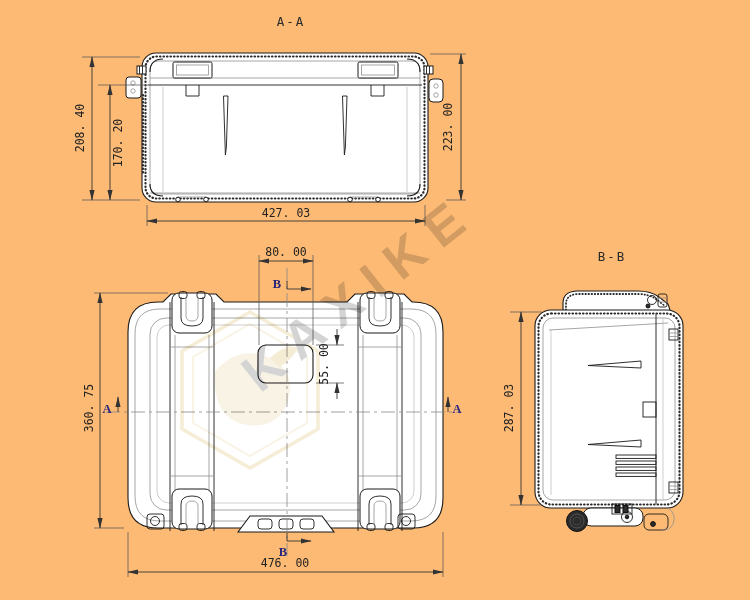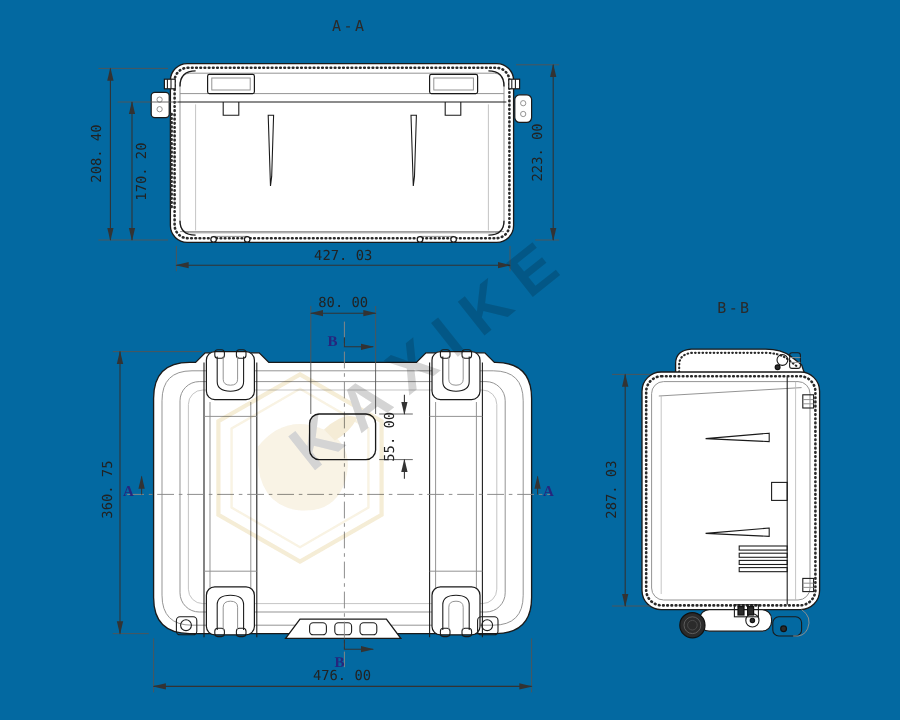--- a/index.html
+++ b/index.html
@@ -1,16 +1,16 @@
 <!DOCTYPE html>
 <html><head>
 <meta charset="utf-8">
 <style>
   html,body{margin:0;padding:0;background:#ffffff;}
-  .canvas{position:relative;width:750px;height:600px;background:#0369a1;overflow:hidden;
+  .canvas{position:relative;width:750px;height:600px;background:#fdba74;overflow:hidden;
           font-family:"DejaVu Sans Mono",monospace;}
   svg{display:block}
   .lnf{fill:#fff;stroke:#1a1a1a;stroke-width:1.1}
   .ln{fill:none;stroke:#1a1a1a;stroke-width:1.1}
   .ln2{fill:none;stroke:#1a1a1a;stroke-width:0.9}
   .thin{fill:none;stroke:#8f8f8f;stroke-width:0.8}
   .thin2{fill:none;stroke:#b9b9b9;stroke-width:0.7}
   .bead{fill:none;stroke:#2a2a2a;stroke-width:2.2;stroke-dasharray:0.5 3;stroke-linecap:round}
   .beads{fill:none;stroke:#2a2a2a;stroke-width:1.8;stroke-dasharray:0.5 2.6;stroke-linecap:round}
   .dimline{stroke:#333;stroke-width:0.9;fill:none}

